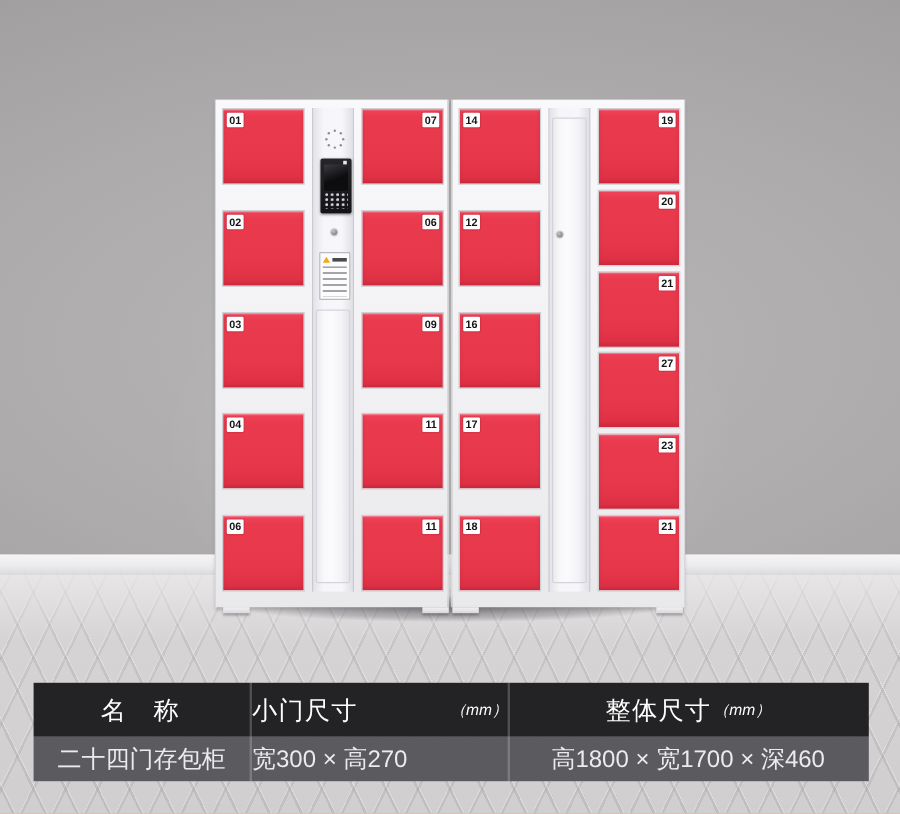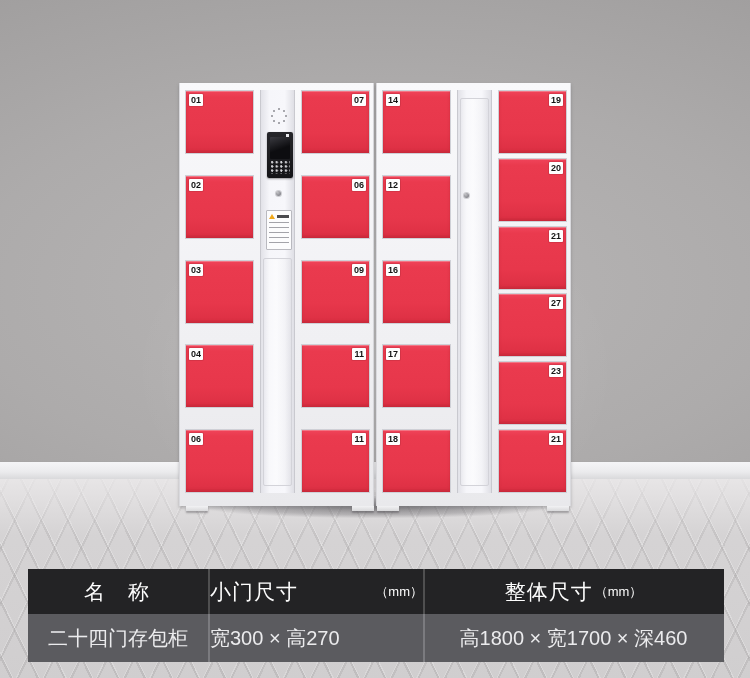--- a/index.html
+++ b/index.html
@@ -137,30 +137,30 @@
   .foot{
     position:absolute; top:506px; width:22px; height:5px;
     background:linear-gradient(180deg,#f2f2f4,#d9d9db);
     box-shadow:0 2px 2px rgba(70,68,72,.4);
   }
 
   
   .spec-table{ position:absolute; left:28px; top:569px; width:696px; }
   .spec-row{ display:flex; width:100%; }
   .spec-row.head{ height:45px; background:#232325; }
-  .spec-row.vals{ height:48px; background:#5b5b5f; }
+  .spec-row.vals{ height:37px; background:#5b5b5f; }
   .spec-cell{
     display:flex; align-items:center; justify-content:center;
     color:#fdfdfd; white-space:nowrap;
   }
   .spec-cell.c0{ width:180px; }
   .spec-cell.c1{ width:215px; border-left:2px solid rgba(255,255,255,.20);justify-content:space-between; }
   .spec-cell.c2{ width:299px; border-left:2px solid rgba(255,255,255,.20); }
   .head .spec-cell{ font-size:21px; letter-spacing:1px; }
-  .head .unit{ font-size:13px; margin-left:2px; letter-spacing:0; }
+  .head .unit{ font-size:13px; margin-left:2px; letter-spacing:0;font-style:italic; }
   .vals .spec-cell{ font-size:20px; color:#ebebed; letter-spacing:0; }
 </style>
 </head>
 <body>
 
 <div class="scene">
 
   <div class="wall"></div>
   <div class="skirting"></div>
   <div class="floor"></div>

